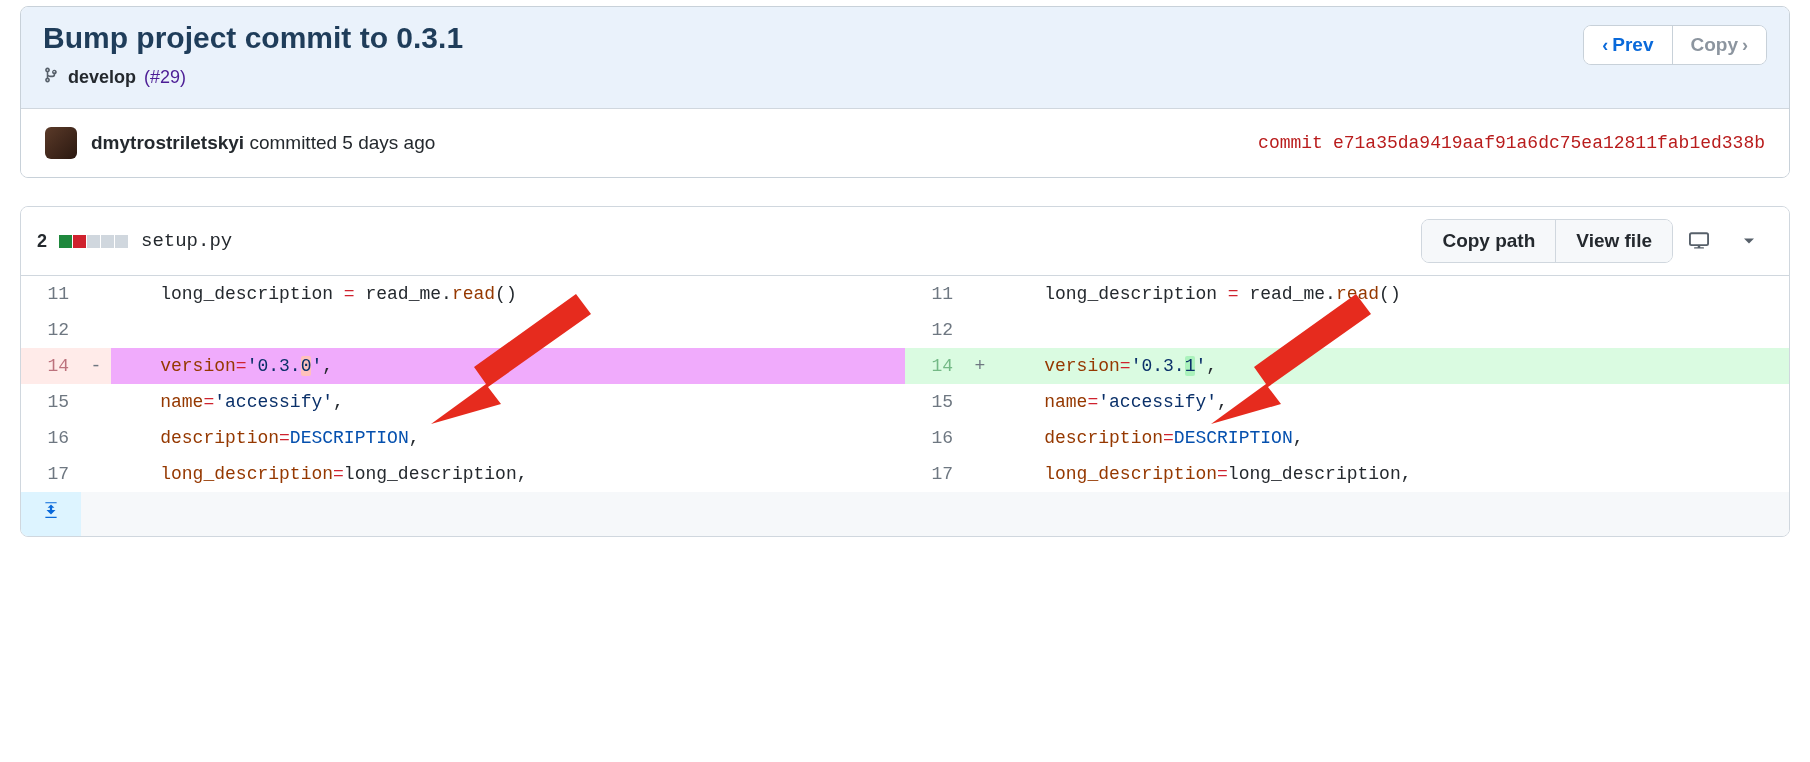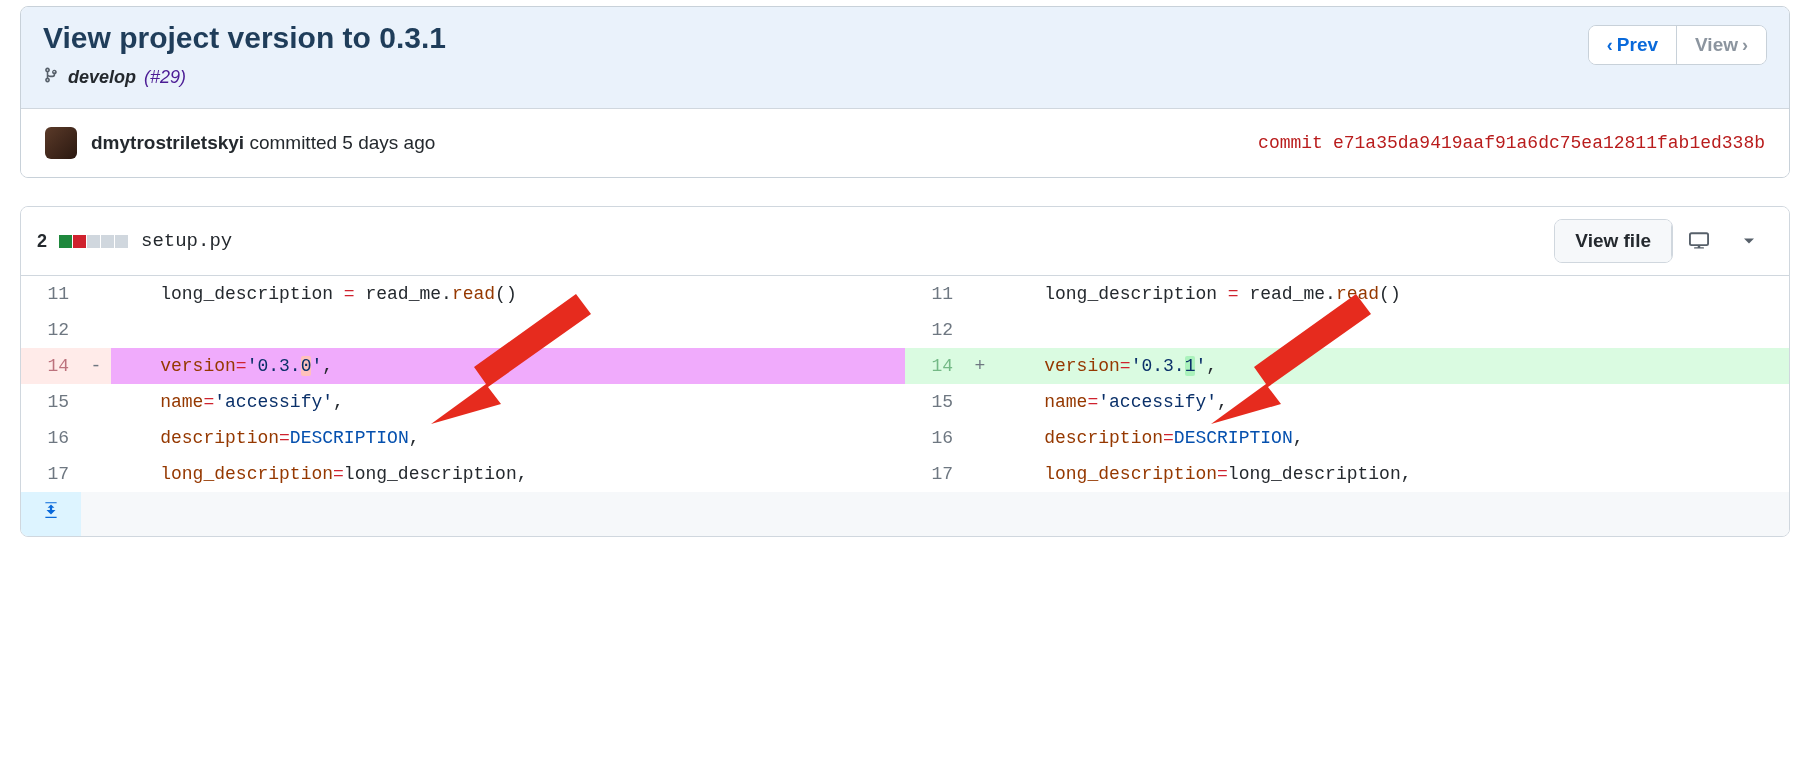--- a/index.html
+++ b/index.html
@@ -32,21 +32,20 @@
     font-weight: 700;
     color: #1f3d5a;
     margin-bottom: 10px;
   }
   .branch-row {
     display: flex;
     align-items: center;
     gap: 8px;
     color: #57606a;
     font-size: 18px;
-    font-style: italic;
   }
   .branch-row .branch-icon { color: #57606a; }
   .branch-row .branch-name { font-weight: 600; color: #24292e; }
   .branch-row .pr-ref { color: #4c1d95; }
 
   .nav-group {
     display: flex;
     border: 1.5px solid #c8d1d9;
     border-radius: 8px;
     overflow: hidden;
@@ -204,38 +203,38 @@
   }
 </style>
 </head>
 <body>
 
 <div class="container">
 
   <div class="commit-card">
     <div class="commit-header">
       <div class="commit-title-block">
-        <div class="commit-title">View project version to 0.3.1</div>
+        <div class="commit-title">Bump project commit to 0.3.1</div>
         <div class="branch-row">
           <span class="branch-icon">
             <svg width="17" height="20" viewBox="0 0 16 16" fill="currentColor">
                 <path d="M5 3.25a.75.75 0 1 1-1.5 0 .75.75 0 0 1 1.5 0Zm0 2.12a2.25 2.25 0 1 0-1.5 0v5.26a2.25 2.25 0 1 0 1.5 0V9.5c.53.35 1.24.5 2 .5h2A2.5 2.5 0 0 0 11.5 7.5v-.13a2.25 2.25 0 1 0-1.5 0v.13a1 1 0 0 1-1 1H7c-.98 0-1.72-.23-2-.63V5.37ZM11.25 5a.75.75 0 1 1-1.5 0 .75.75 0 0 1 1.5 0ZM5 12.75a.75.75 0 1 1-1.5 0 .75.75 0 0 1 1.5 0Z"></path>
               </svg>
           </span>
           <span class="branch-name">develop</span>
           <span class="pr-ref">(#29)</span>
         </div>
       </div>
       <div class="nav-group">
         <button class="nav-btn active">
           <span class="chev">‹</span>
           <span>Prev</span>
         </button>
         <button class="nav-btn disabled">
-          <span>View</span>
+          <span>Copy</span>
           <span class="chev">›</span>
         </button>
       </div>
     </div>
     <div class="commit-meta">
       <div class="author-block">
         <div class="avatar"></div>
         <span><span class="author-name">dmytrostriletskyi</span>
         <span class="commit-time">committed 5 days ago</span></span>
       </div>
@@ -253,20 +252,21 @@
             <span class="sq g"></span>
             <span class="sq r"></span>
             <span class="sq n"></span>
             <span class="sq n"></span>
             <span class="sq n"></span>
           </span>
         <span class="filename">setup.py</span>
       </div>
       <div class="diff-header-right">
         <div class="btn-group">
+          <button class="hdr-btn">Copy path</button>
           <button class="hdr-btn">View file</button>
         </div>
         <button class="icon-btn">
           <svg width="24" height="20" viewBox="0 0 16 16" fill="currentColor">
               <path d="M0 3a2 2 0 0 1 2-2h12a2 2 0 0 1 2 2v7a2 2 0 0 1-2 2H9v1h2.5a.5.5 0 0 1 0 1h-7a.5.5 0 0 1 0-1H7v-1H2a2 2 0 0 1-2-2V3Zm2-.5a.5.5 0 0 0-.5.5v7c0 .28.22.5.5.5h12a.5.5 0 0 0 .5-.5V3a.5.5 0 0 0-.5-.5H2Z"></path>
             </svg>
         </button>
         <button class="icon-btn">
           <svg width="20" height="20" viewBox="0 0 16 16" fill="currentColor">
               <path d="M4 6l4 4 4-4H4z"></path>

